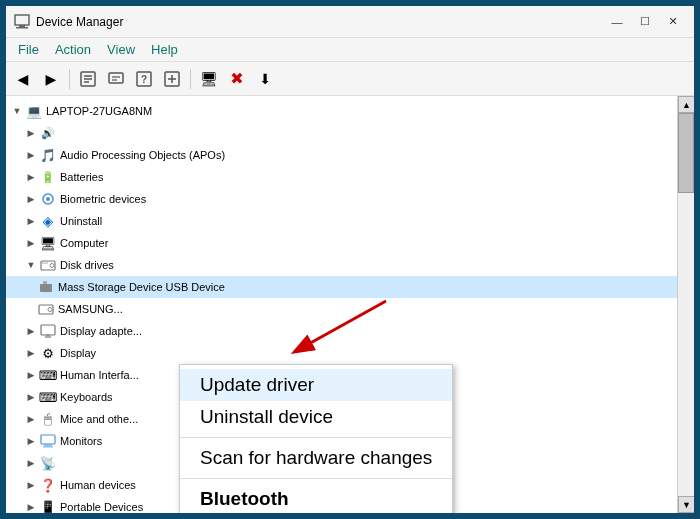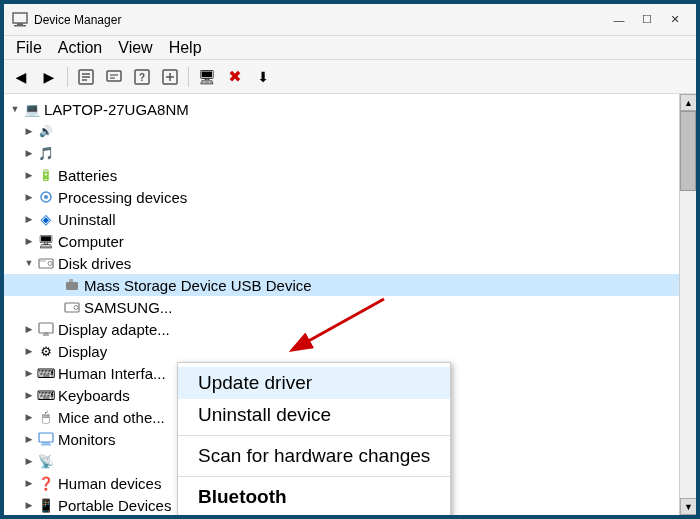--- a/index.html
+++ b/index.html
@@ -11,21 +11,21 @@
       justify-content: center;
       align-items: center;
       width: 700px;
       height: 519px;
       overflow: hidden;
     }
     .window {
       width: 700px;
       height: 519px;
       background: #ffffff;
-      border: 4px solid #0c4a6e;
+      border: 6px solid #0c4a6e;
       display: flex;
       flex-direction: column;
       position: relative;
     }
     .title-bar {
       background: #f5f5f5;
       height: 32px;
       display: flex;
       align-items: center;
       padding: 0 8px;
@@ -62,22 +62,22 @@
       height: 24px;
       display: flex;
       align-items: center;
       padding: 0 4px;
       border-bottom: 1px solid #ddd;
       background: #f5f5f5;
     }
     .menu-item {
       padding: 2px 8px;
       cursor: pointer;
-      font-size: 16px;
-      color: #000000;
+      font-size: 13px;
+      color: #0f766e;
     }
     .toolbar {
       height: 34px;
       display: flex;
       align-items: center;
       padding: 2px 4px;
       border-bottom: 1px solid #ddd;
       background: #f5f5f5;
       gap: 2px;
     }
@@ -164,25 +164,25 @@
     .item-icon {
       width: 16px;
       height: 16px;
       margin-right: 4px;
       display: flex;
       align-items: center;
       justify-content: center;
       font-size: 13px;
     }
     .item-label {
-      font-size: 15px;
+      font-size: 11px;
     }
     
     .indent-1 { padding-left: 18px; }
-    .indent-2 { padding-left: 44px; }
+    .indent-2 { padding-left: 16px; }
 
     
     .context-menu {
       position: absolute;
       left: 173px;
       top: 268px;
       background: #ffffff;
       border: 1px solid #ccc;
       box-shadow: 2px 2px 6px rgba(0,0,0,0.3);
       min-width: 200px;
@@ -290,37 +290,38 @@
       </div>
 
       <div class="tree-item indent-1">
         <div class="expand-btn">▶</div>
         <div class="item-icon icon-audio"></div>
       </div>
 
       <div class="tree-item indent-1">
         <div class="expand-btn">▶</div>
         <div class="item-icon">🎵</div>
+        <span class="item-label">Audio Processing Objects (APOs)</span>
       </div>
 
       <div class="tree-item indent-1">
         <div class="expand-btn">▶</div>
         <div class="item-icon icon-battery"></div>
         <span class="item-label">Batteries</span>
       </div>
 
       <div class="tree-item indent-1">
         <div class="expand-btn">▶</div>
         <div class="item-icon">
           <svg width="16" height="16" viewBox="0 0 16 16">
             <circle cx="8" cy="8" r="5" fill="none" stroke="#4a90d9" stroke-width="1.5"></circle>
             <circle cx="8" cy="8" r="2" fill="#4a90d9"></circle>
           </svg>
         </div>
-        <span class="item-label">Processing devices</span>
+        <span class="item-label">Biometric devices</span>
       </div>
 
       <div class="tree-item indent-1">
         <div class="expand-btn">▶</div>
         <div class="item-icon" style="color:#0063cf; font-size:14px;">◈</div>
         <span class="item-label">Uninstall</span>
       </div>
 
       <div class="tree-item indent-1">
         <div class="expand-btn">▶</div>

